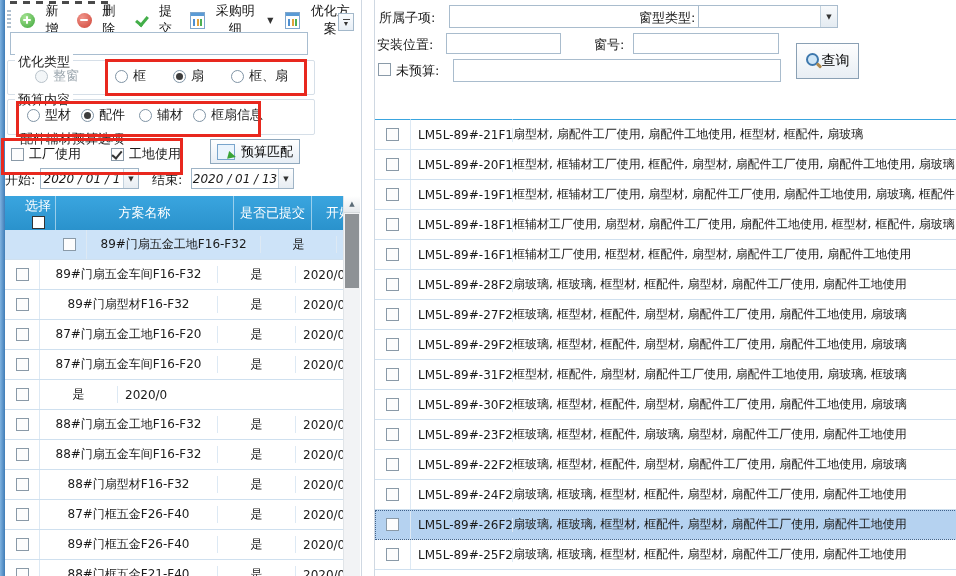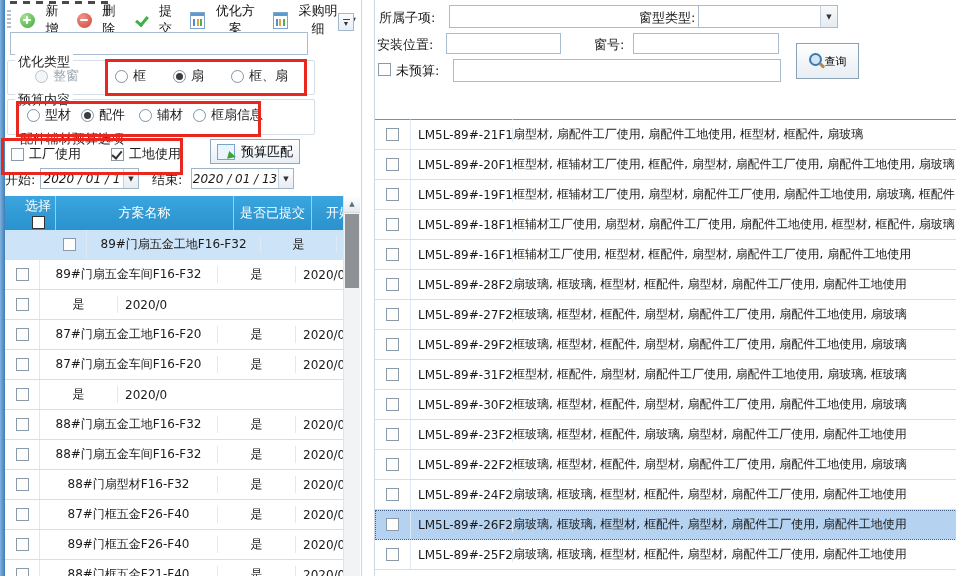--- a/index.html
+++ b/index.html
@@ -100,21 +100,21 @@
   .right-panel{position:absolute;left:374px;top:0;width:582px;height:576px;background:#fff;border-left:1px solid #cfd8e2;}
   .flabel{position:absolute;font-size:13px;white-space:nowrap;}
   .rinput{position:absolute;height:21px;border:1px solid #a9bccd;background:#fff;box-sizing:border-box;
     font-family:inherit;font-size:12px;padding:0 4px;}
   .combo{position:absolute;height:23px;border:1px solid #a9bccd;background:#fff;box-sizing:border-box;display:flex;align-items:stretch;}
   .combo .cval{flex:1;}
   .combo .dd{width:16px;border-left:1px solid #c3d2de;background:linear-gradient(#f8fafc,#e4ebf1);
     display:flex;align-items:center;justify-content:center;font-size:7px;color:#333;}
   .query-btn{position:absolute;left:421px;top:43px;width:63px;height:36px;border:1px solid #8aa0b4;
     background:linear-gradient(#fefefe,#e8eef4);display:flex;align-items:center;justify-content:center;gap:0;
-    font-size:11px;font-family:inherit;cursor:default;}
+    font-size:14px;font-family:inherit;cursor:default;}
   .ic-search{width:16px;height:16px;position:relative;}
   .ic-search::before{content:"";position:absolute;left:0;top:0;width:9px;height:9px;border-radius:50%;
     border:2px solid #3e78ad;background:#cfe6f7;}
   .ic-search::after{content:"";position:absolute;left:10px;top:11px;width:6px;height:3px;background:#b08a4e;
     transform:rotate(45deg);border-radius:1px;}
 
   .rtable{position:absolute;left:0;top:86px;width:582px;height:490px;overflow:hidden;}
   .rt-head{position:absolute;left:0;top:0;width:582px;height:34px;background:linear-gradient(#3aa5df,#2a92cc);
     display:flex;color:#fff;font-size:13px;margin-top:33px;}
   .h-r1{width:36px;}.h-r2{width:102px;}.h-r3{flex:1;border-right:0;}
@@ -143,26 +143,26 @@
       <button class="tb-btn">
         <span class="ic ic-del"></span>
         <span>删除</span>
       </button>
       <button class="tb-btn">
         <span class="ic ic-check"></span>
         <span>提交</span>
       </button>
       <button class="tb-btn">
         <span class="ic ic-sheet"></span>
-        <span>优化方案</span>
+        <span>采购明细</span>
+        <span class="caret">▼</span>
       </button>
       <button class="tb-btn">
         <span class="ic ic-sheet"></span>
-        <span>采购明细</span>
-        <span class="caret">▼</span>
+        <span>优化方案</span>
       </button>
     </div>
     <button class="tb-overflow">
       <span class="bar"></span>
       <span class="vee">▼</span>
     </button>
 
     <input class="plan-search" value="" style="">
 
     <div class="gb" style="left:2px;top:60px;width:306px;height:33px;"></div>
@@ -263,20 +263,21 @@
               <span class="cb"></span>
             </div>
      <div class="lc2">89#门扇五金车间F16-F32</div>
      <div class="lc3">是</div>
      <div class="lc4">2020/0</div>
    </div>
           <div class="lrow ">
      <div class="lc1">
               <span class="cb"></span>
             </div>
+     <div class="lc2">89#门扇型材F16-F32</div>
      <div class="lc3">是</div>
      <div class="lc4">2020/0</div>
    </div>
           <div class="lrow ">
      <div class="lc1">
               <span class="cb"></span>
             </div>
      <div class="lc2">87#门扇五金工地F16-F20</div>
      <div class="lc3">是</div>
      <div class="lc4">2020/0</div>

